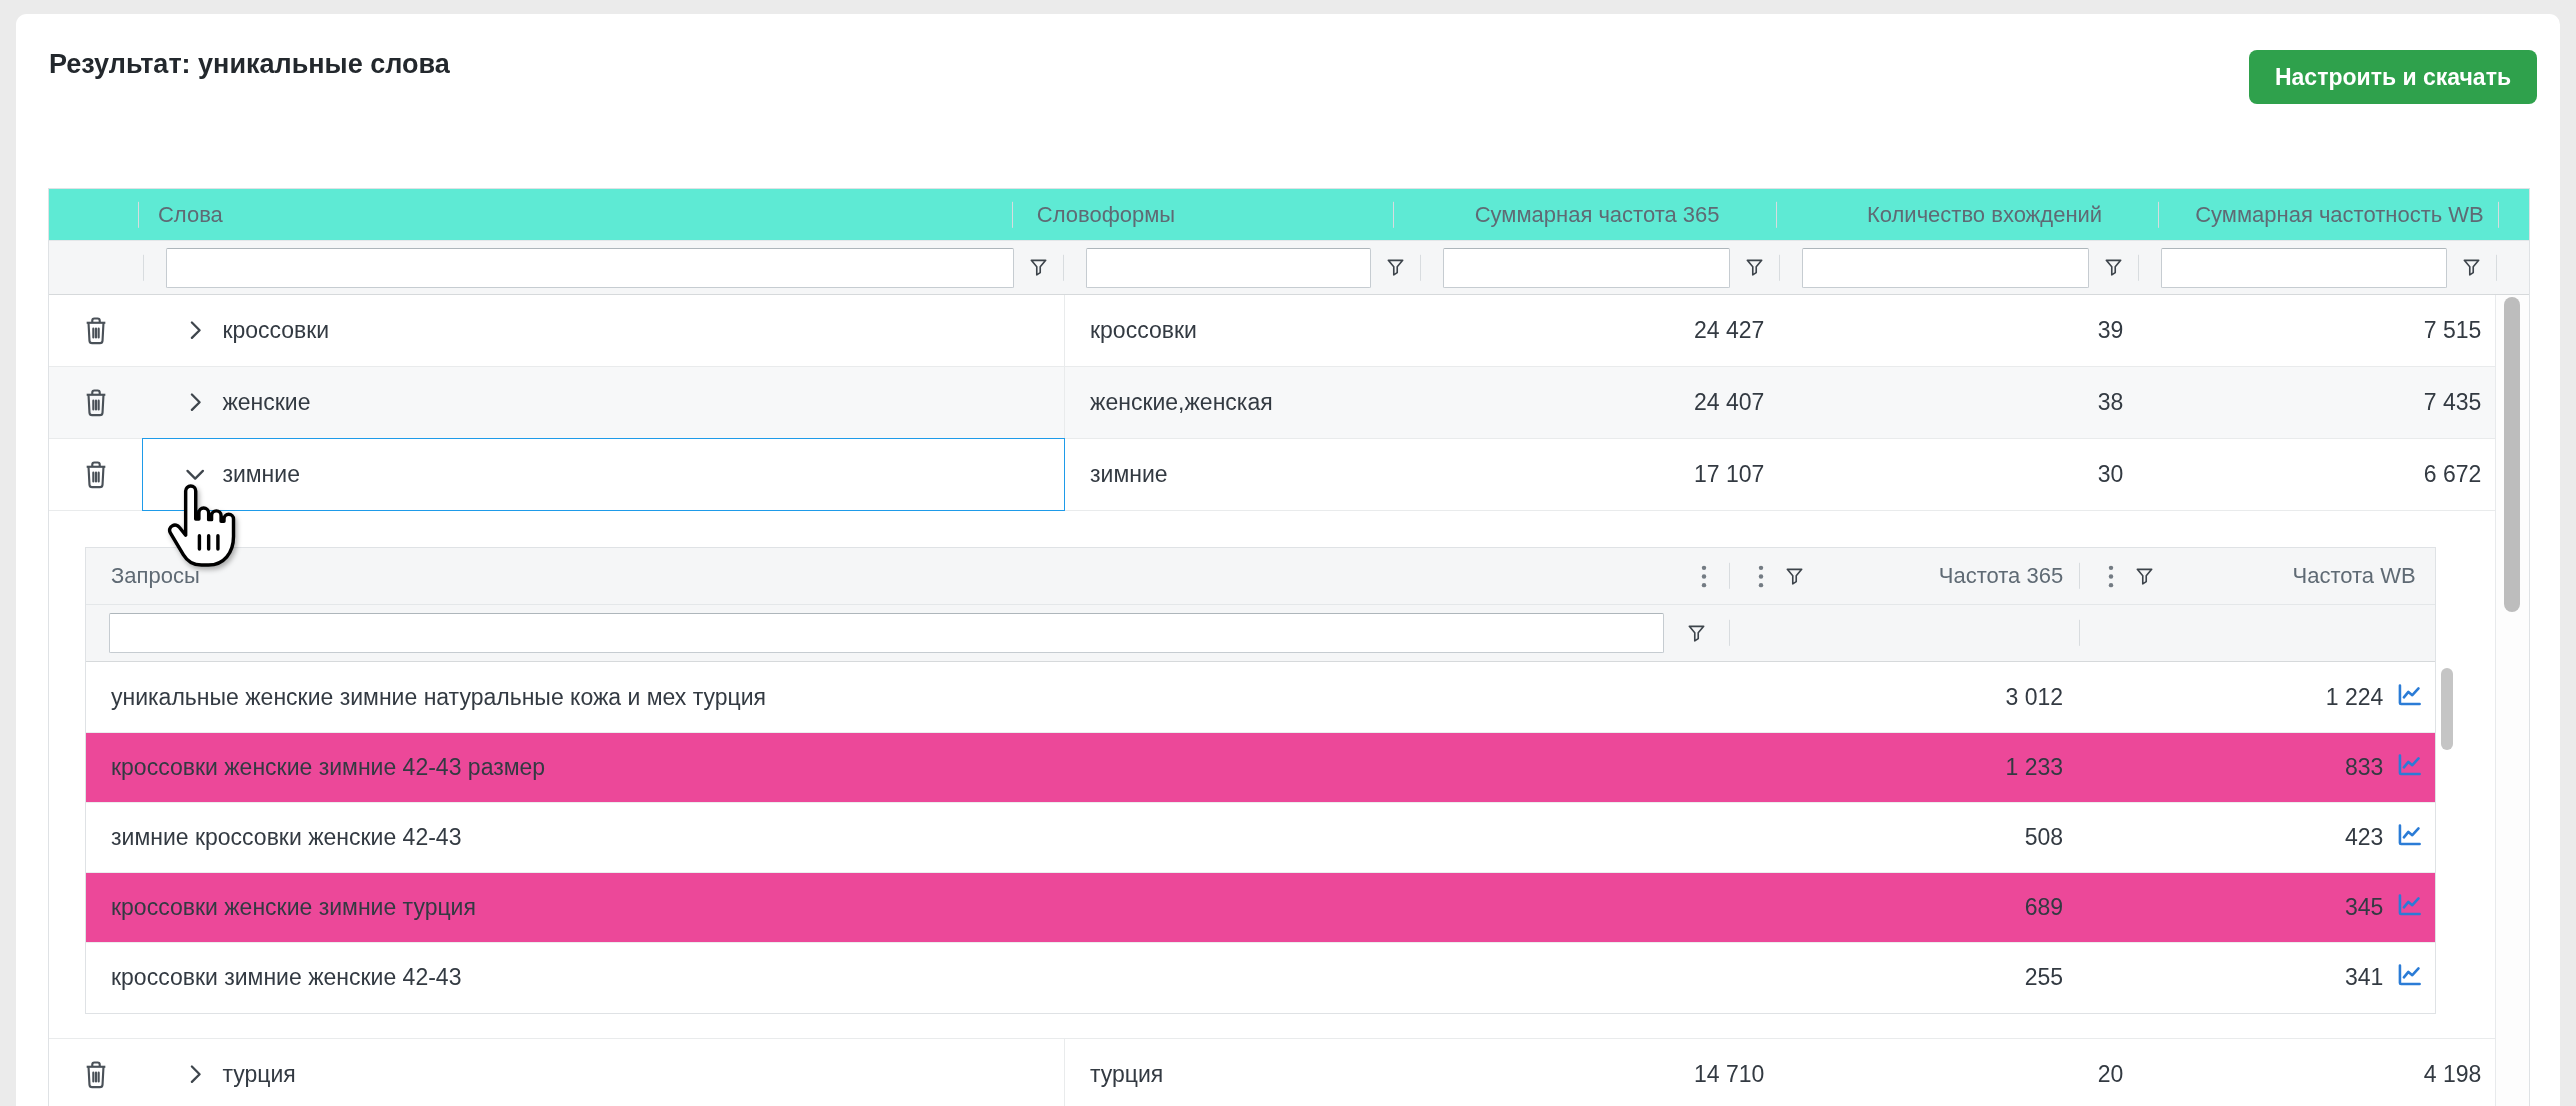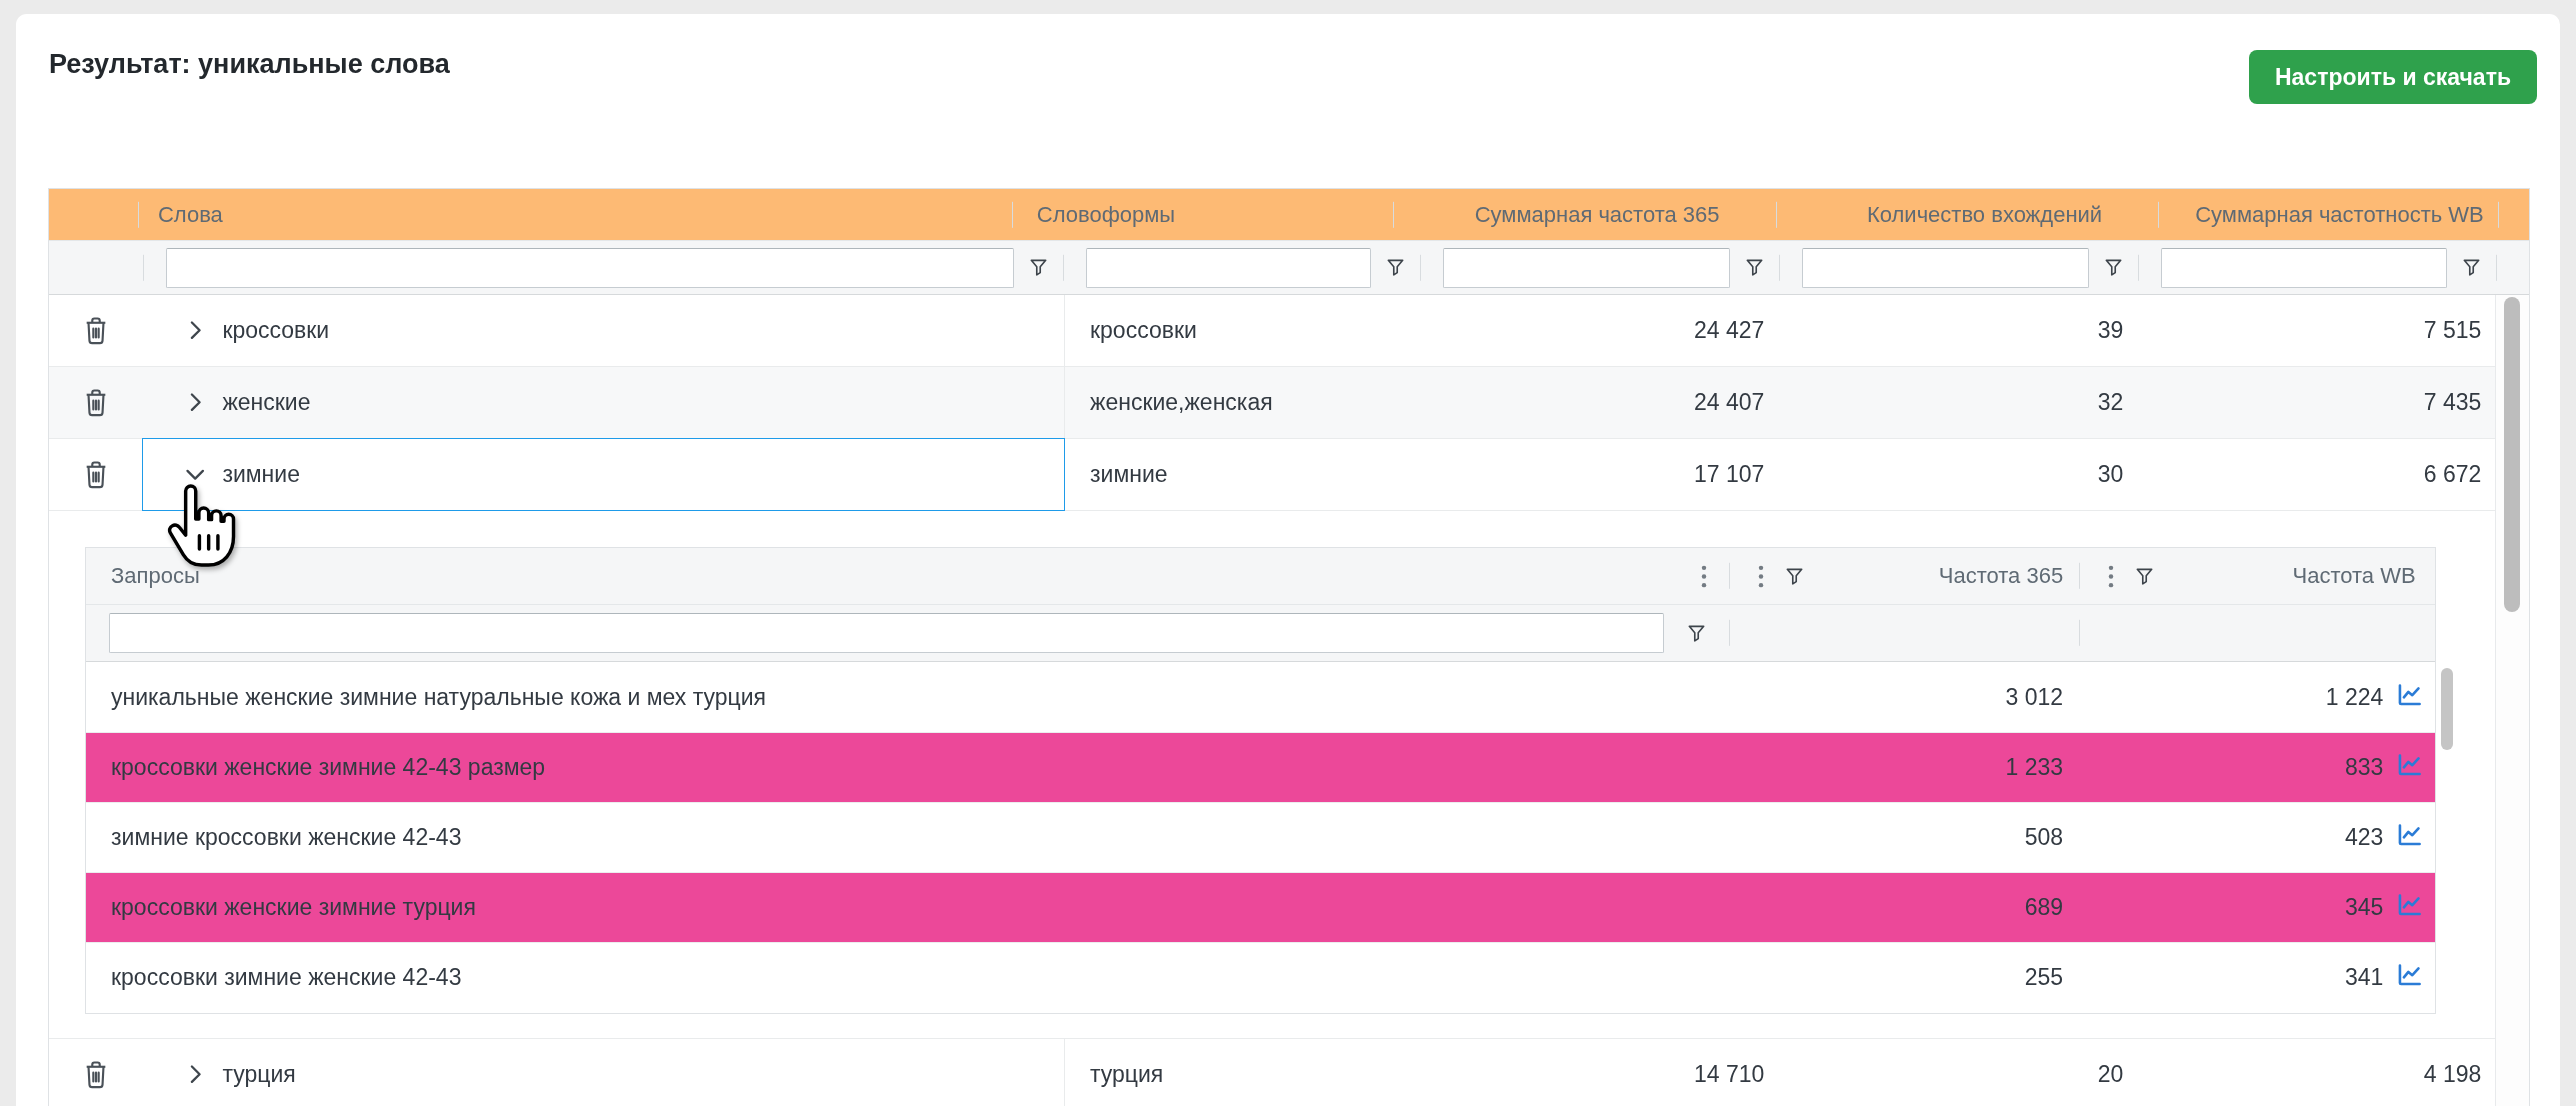--- a/index.html
+++ b/index.html
@@ -13,21 +13,21 @@
   .btn-download{position:absolute;left:2249px;top:50px;width:288px;height:54px;
     background:#2fa14c;border:none;border-radius:8px;color:#fff;font-size:23px;
     font-weight:700;font-family:inherit;cursor:pointer;}
 
   
   .main-grid{position:absolute;left:48px;top:188px;width:2482px;height:919px;
     border:0.9px solid #dfe2e5;border-bottom:none;box-sizing:border-box;background:#fff;
     font-size:23px;overflow:hidden;}
   .col-trash{width:94px}.col-words{width:922px}.col-forms{width:357px}
   .col-f365{width:359px}.col-occ{width:359px}.col-wb{width:358px}.col-scroll{width:33px}
-  .hrow{display:flex;height:52px;box-sizing:border-box;border-bottom:0.9px solid #e4e7e9;background:#fdba74;}
+  .hrow{display:flex;height:52px;box-sizing:border-box;border-bottom:0.9px solid #e4e7e9;background:#5eead4;}
   .frow{display:flex;height:54px;box-sizing:border-box;border-bottom:0.9px solid #d6d9db;background:#f5f6f7;}
   .hcell,.fcell{position:relative;display:flex;align-items:center;box-sizing:border-box;height:100%;}
   .hcell{color:#5f6a74;font-size:22px;}
   .hcell.num{justify-content:flex-end;padding-right:14px;margin-left:42px;}
   .hcell.t::before,.fcell.t::before{content:"";position:absolute;left:0;top:50%;
     transform:translateY(-50%);width:0.9px;height:26.4px;background:#d8dcdf;}
   .pad-words{padding-left:20px}.pad-forms{padding-left:25px}
   .filter-input{flex:1;height:40px;margin-left:23px;min-width:0;
     border:0.9px solid #c6ccd1;border-top-color:#aeb6bb;border-radius:1.8px;background:#fff;
     box-sizing:border-box;font:inherit;padding:0 10.6px;}
@@ -191,21 +191,21 @@
       <div class="cell col-words">
         <span class="chev icon-chevr">
   <svg width="26.4" height="26.4" viewBox="0 0 24 24" fill="none" stroke="#3f464d" stroke-width="2.1" stroke-linecap="round" stroke-linejoin="round">
               <path d="M9 5l7 7-7 7"></path>
             </svg>
 </span>
         <span>женские</span>
       </div>
       <div class="cell col-forms">женские,женская</div>
       <div class="cell col-f365 num">24 407</div>
-      <div class="cell col-occ num">32</div>
+      <div class="cell col-occ num">38</div>
       <div class="cell col-wb num">7 435</div>
     </div>
 
     <div class="drow">
       <div class="cell col-trash">
           <button class="trash-btn icon-trash">
   <svg width="32" height="33" viewBox="0 0 24 24" fill="none" stroke="#4a5158" stroke-width="1.6">
     <path d="M5 6.2h14"></path>
     <path d="M9.2 6V4.6c0-.9.7-1.6 1.6-1.6h2.4c.9 0 1.6.7 1.6 1.6V6" stroke-linejoin="round"></path>
     <path d="M6.4 6.4l.7 13.2c.06 1.1.95 1.9 2 1.9h5.8c1.05 0 1.94-.8 2-1.9l.7-13.2" stroke-linejoin="round"></path>

